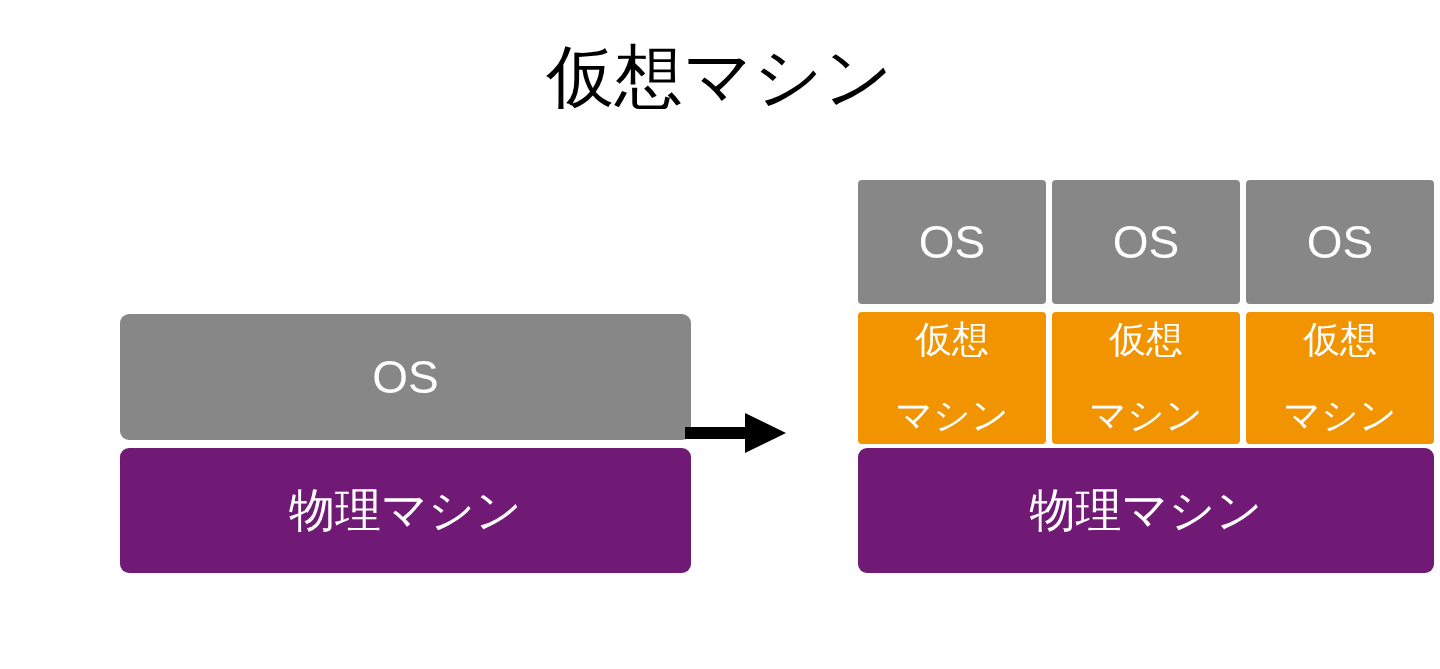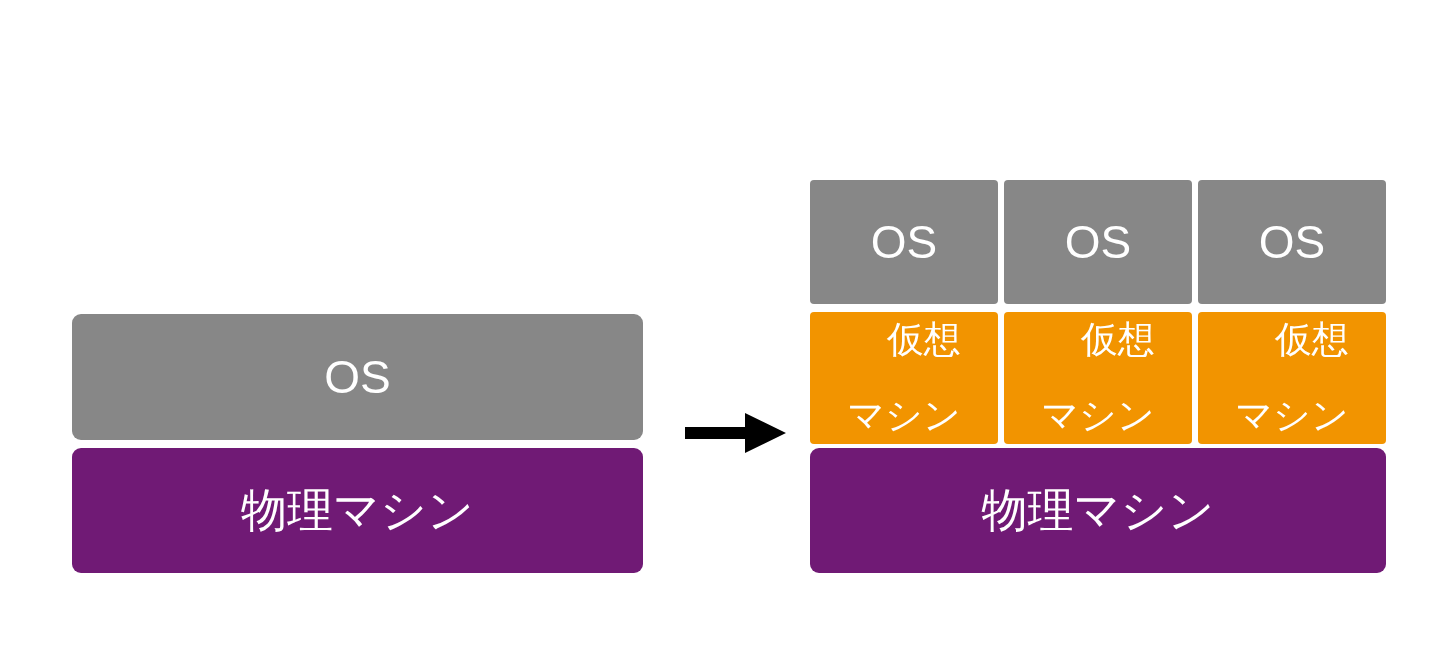--- a/index.html
+++ b/index.html
@@ -35,23 +35,24 @@
   }
 
   
   .block {
     position: absolute;
     box-sizing: border-box;
     display: flex;
     align-items: center;
     justify-content: center;
     color: #ffffff;
-    text-align: right;
+    text-align: center;
     line-height: 1.05;
     white-space: pre-line;
+    margin-left: 48px;
   }
   .block.gray   { background: #878787; }
   .block.blue   { background: #701a75; }
   .block.orange { background: #F29400; }
 
   .r-soft  { border-radius: 9px; }
   .r-tiny  { border-radius: 4px; }
 
   
   #left-os {
@@ -93,20 +94,21 @@
     font-size: 46px;
   }
 
   .vm-line { display: block; }
 </style>
 </head>
 <body>
 
 <div id="canvas">
 
+  <div class="diagram-title">仮想マシン</div>
 
   <div id="left-os" class="block gray r-soft">OS</div>
 
   <div id="left-physical" class="block blue r-soft">物理マシン</div>
 
   <div id="transform-arrow">
     <svg width="105" height="46" viewBox="0 0 105 46" xmlns="http://www.w3.org/2000/svg">
       <path d="M2 17 L62 17 L62 3 L103 23 L62 43 L62 29 L2 29 Z" fill="#000000"></path>
     </svg>
   </div>

